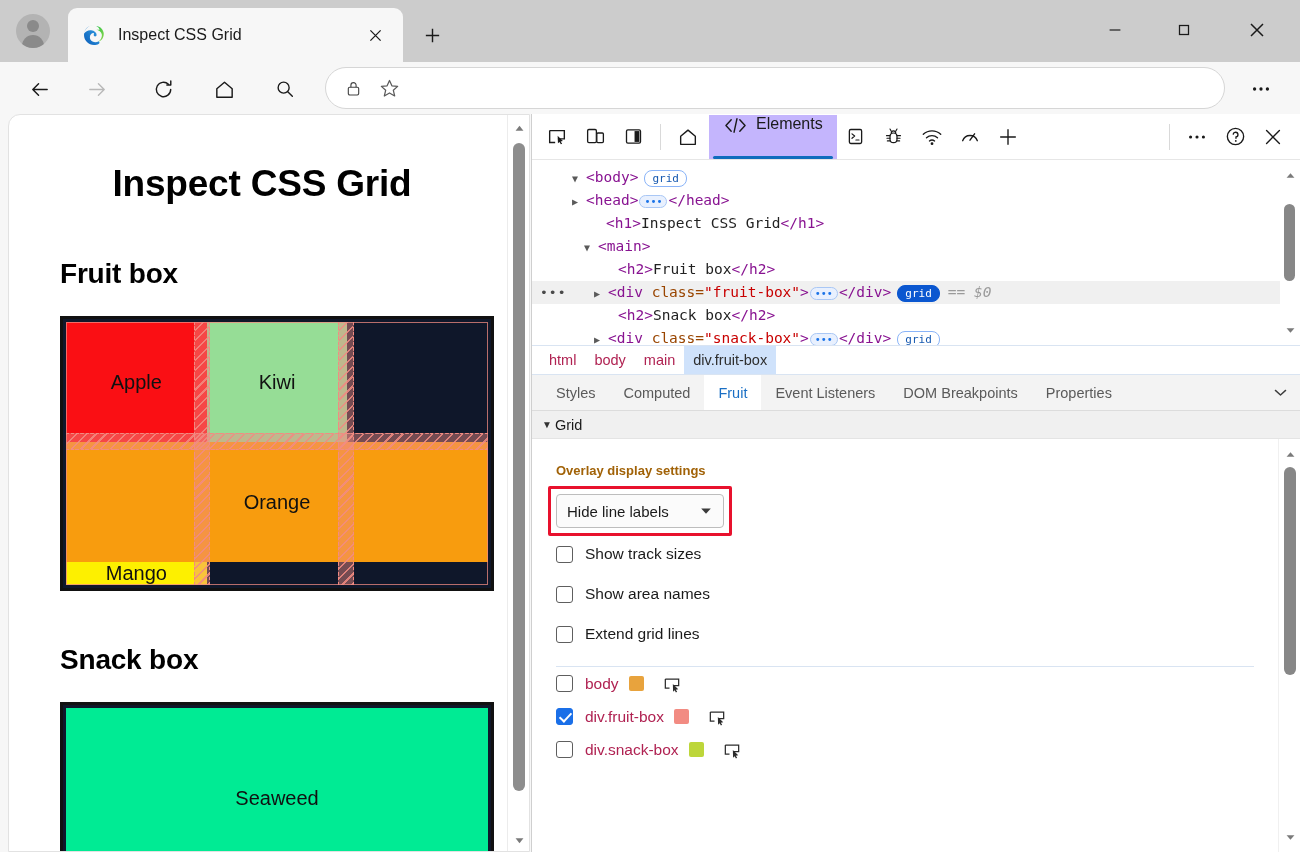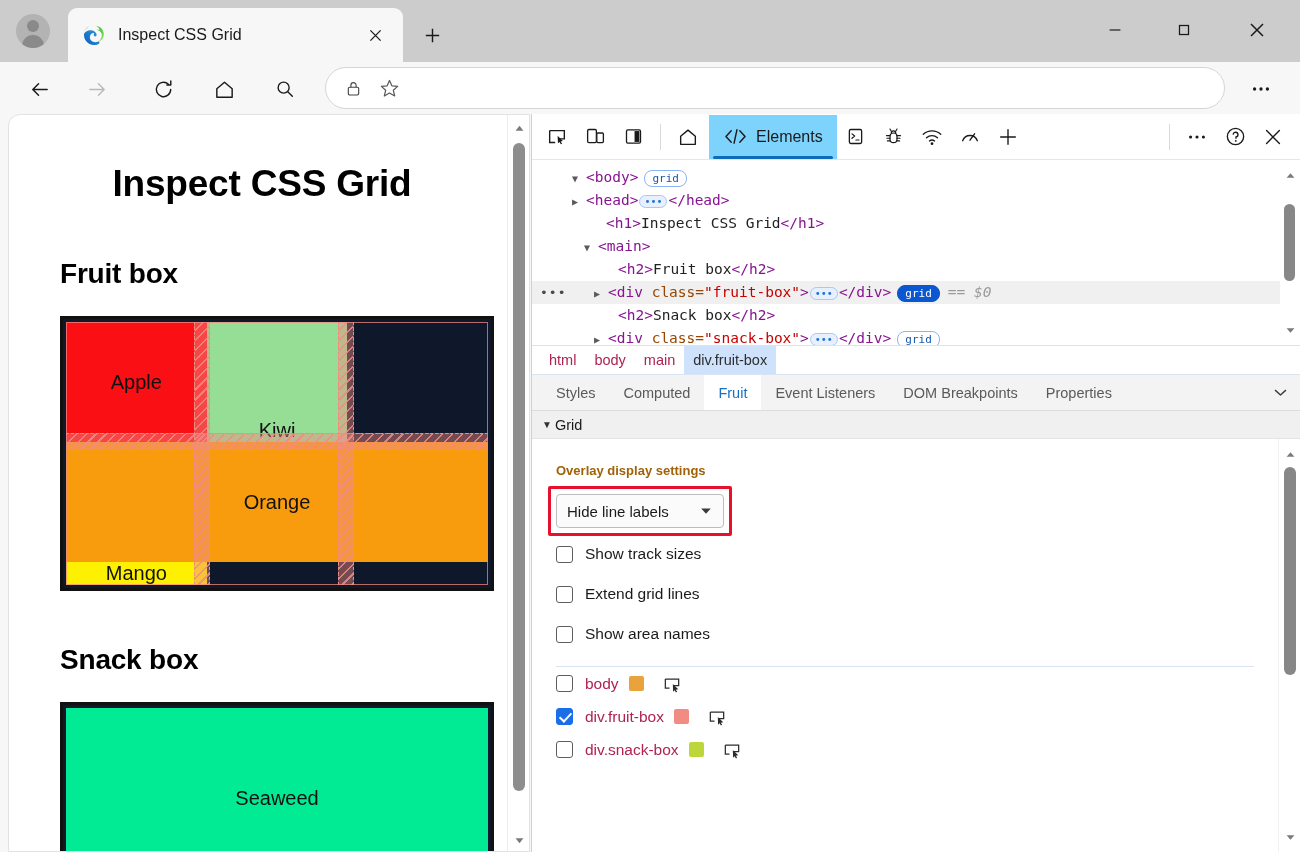--- a/index.html
+++ b/index.html
@@ -71,21 +71,21 @@
   .page-h1 { font-size:37px; font-weight:bold; color:#000; text-align:center; margin:48px 0 0 0; letter-spacing:-0.2px; }
   .page-h2 { font-size:28px; font-weight:bold; color:#000; margin:53px 0 0 33px; letter-spacing:-0.2px; }
 
   .grid-box {
     margin:26px 0 0 33px; width:434px; border:3px solid #111; background:#0f172a;
     padding:3px; position:relative;
   }
   .fruit-grid { display:grid; grid-template-columns:1fr 1fr 1fr; grid-template-rows:120px 120px; gap:0; position:relative; }
   .cell { display:flex; align-items:center; justify-content:center; font-size:20px; color:#111; }
   .cell.apple { background:#fa0f14; }
-  .cell.kiwi { background:#96dd96;align-items:flex-end; }
+  .cell.kiwi { background:#96dd96; }
   .cell.mango { background:#fdf000; }
   .cell.orange { background:#f89c0e; grid-column:1 / span 3; }
 
   
   .gap-v, .gap-h {
     position:absolute; pointer-events:none;
     background-color:rgba(242,139,130,0.45);
     background-image:repeating-linear-gradient(-45deg, rgba(242,139,130,0.85) 0 1.5px, rgba(255,255,255,0) 1.5px 7px);
   }
   .gap-v { width:16px; top:0; bottom:0; border-left:1.5px dashed #f28b82; border-right:1.5px dashed #f28b82; }
@@ -106,22 +106,22 @@
   
   .devtools {
     position:absolute; left:531px; top:0; width:769px; height:738px;
     background:#ffffff; border-left:1px solid #cfcfcf;
     display:flex; flex-direction:column;
   }
   .dt-toolbar { height:46px; flex:0 0 46px; display:flex; align-items:center; background:#fff; border-bottom:1px solid #e6e6e6; padding-left:6px; }
   .dt-icon { width:38px; height:38px; display:flex; align-items:center; justify-content:center; border-radius:4px; flex:0 0 38px; }
   .dt-sep { width:1px; height:26px; background:#d9d9d9; margin:0 8px; flex:0 0 1px; }
   .dt-tab-elements {
-    height:44px; display:flex; align-items:center; gap:8px; padding:0 14px;
-    background:#7dd3fc; position:relative; margin-left:2px; flex:0 0 auto;
+    height:44px; display:flex; align-items:flex-start; gap:8px; padding:0 14px;
+    background:#c4b5fd; position:relative; margin-left:2px; flex:0 0 auto;
   }
   .dt-tab-elements:after { content:""; position:absolute; left:4px; right:4px; bottom:0; height:3px; background:#0f6cbd; border-radius:2px; }
   .dt-tab-label { font-size:16px; color:#1a1a1a; }
   .dt-spacer { flex:1 1 auto; }
 
   
   .dom-tree {
     position:relative; flex:0 0 185px; height:185px; background:#fff;
     font-family:"DejaVu Sans Mono", monospace; font-size:14.5px; overflow:hidden;
     padding-top:6px;
@@ -536,25 +536,25 @@
             <div class="annot-red"></div>
           </div>
 
           <div id="overlay-checkboxes">
               <div class="cbrow">
                 <div class="cb"></div>
                 <span class="cb-label">Show track sizes</span>
               </div>
               <div class="cbrow">
                 <div class="cb"></div>
-                <span class="cb-label">Extend grid lines</span>
+                <span class="cb-label">Show area names</span>
               </div>
               <div class="cbrow">
                 <div class="cb"></div>
-                <span class="cb-label">Show area names</span>
+                <span class="cb-label">Extend grid lines</span>
               </div>
             </div>
 
           <div class="lb-divider"></div>
 
 
           <div id="grid-overlay-list">
               <div class="ov-row">
                 <div class="cb"></div>
                 <span class="ov-name">body</span>

